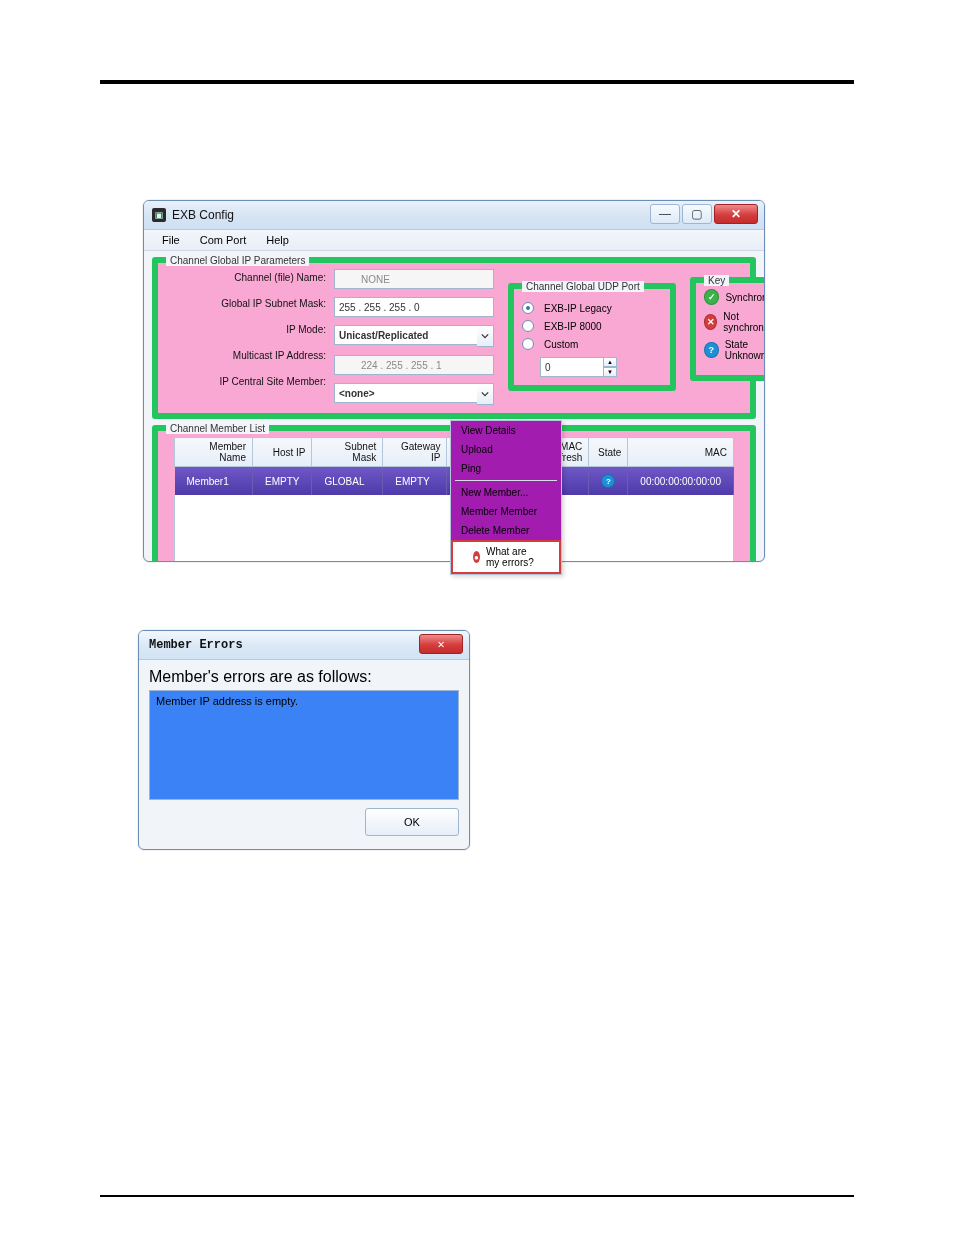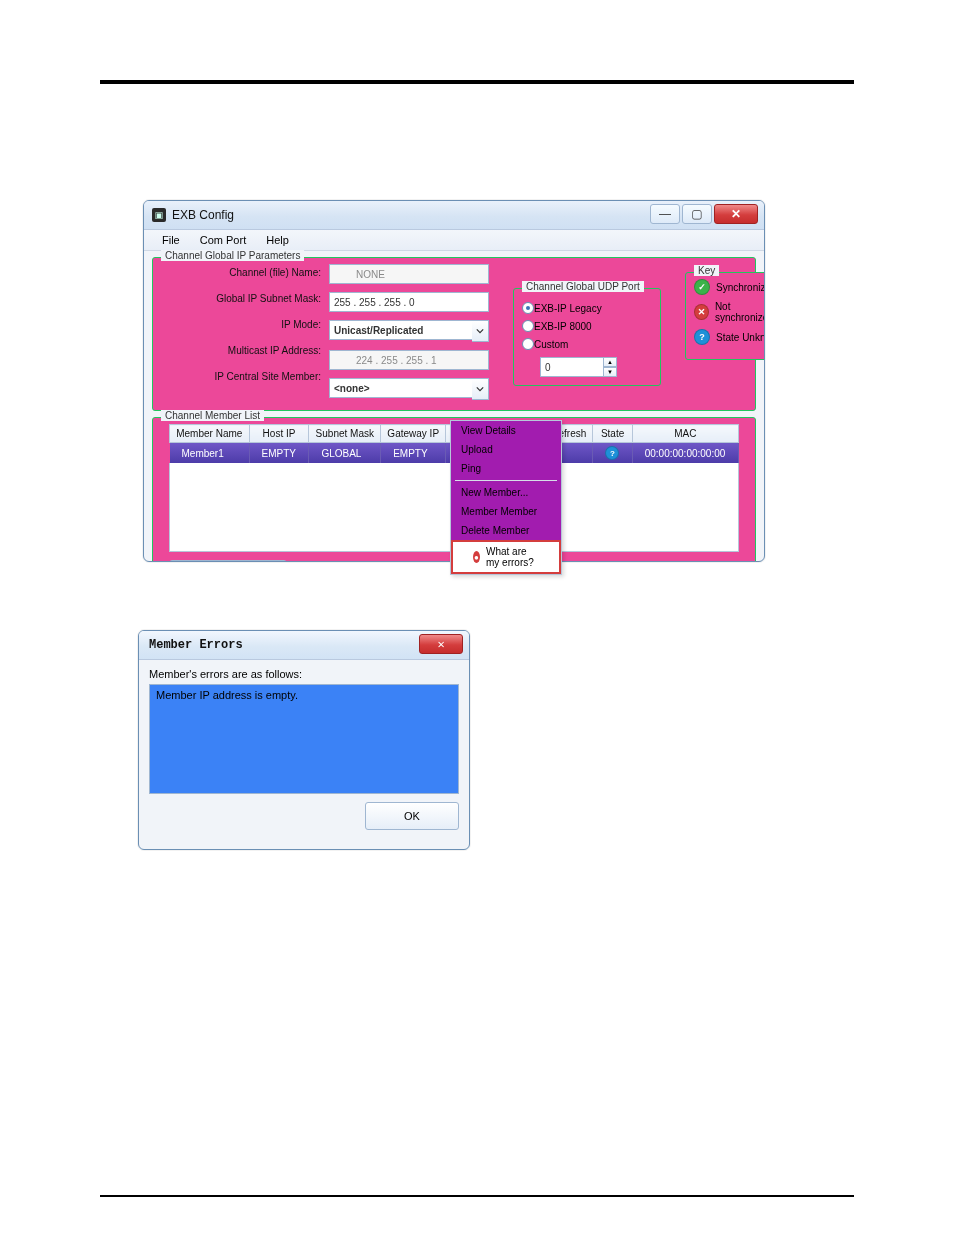--- a/index.html
+++ b/index.html
@@ -63,26 +63,26 @@
   }
   .menubar {
     height: 20px;
     background: linear-gradient(#f3f6fb,#e8eef7);
     border-bottom: 1px solid #cfd8e5;
     display: flex; align-items: center;
     padding-left: 8px;
   }
   .menu-item { padding: 2px 10px; }
   .groupbox {
-    border: 1px solid #22c55e;
+    border: 6px solid #22c55e;
     border-radius: 3px;
     margin: 6px 8px;
     padding: 6px 8px 8px 8px;
     position: relative;
-    background: #ec4899;
+    background: #f9a8d4;
   }
   .groupbox > .legend {
     position: absolute; top: -8px; left: 8px;
     font-size: 10px; background: #f1f4f9; padding: 0 4px; color:#333;
   }
   .form-grid {
     display: grid;
     grid-template-columns: 160px 160px 180px 110px;
     column-gap: 8px;
     align-items: start;
@@ -96,42 +96,42 @@
     color:#333;
   }
   .input.disabled { color:#8a8a8a; background:#f6f6f6;padding-left:26px; }
   .combo { display:flex;text-align:right; }
   .combo .input { flex:1; border-right:none; }
   .combo .caret {
     width: 16px; height:20px; border: 1px solid #9fb6d1; border-left:none;
     display:flex; align-items:center; justify-content:center; background:linear-gradient(#fff,#e6eef8);
   }
   .caret svg { width: 8px; height:8px; }
-  .radio-row { display:flex; align-items:center; gap:0; height:18px; }
+  .radio-row { display:flex; align-items:center; gap:10px; height:18px; }
   .radio-dot {
     width:10px;height:10px;border:1px solid #6b8fb4;border-radius:50%;
     display:inline-flex;align-items:center;justify-content:center;background:#fff;
   }
   .radio-dot.checked::after { content:''; width:4px;height:4px;border-radius:50%;background:#3a74b8; }
   .spin { display:flex; }
   .spin .input { width:54px; border-right:none; }
   .spin .arrows { width:14px; display:flex; flex-direction:column; }
   .spin .arrows div { flex:1; border:1px solid #9fb6d1; background:linear-gradient(#fff,#e6eef8); font-size:6px; display:flex;align-items:center;justify-content:center; }
 
   .key-section .krow { display:flex; align-items:center; gap:6px; margin-bottom:6px; }
   .kicon { width:14px; height:14px; border-radius:50%; display:flex;align-items:center;justify-content:center; color:#fff; font-size:9px; font-weight:bold; border:1px solid rgba(0,0,0,.2); }
   .kicon.green { background:#3bb24a; } .kicon.green::after{content:'✓';}
   .kicon.red { background:#d43d3d; } .kicon.red::after{content:'✕';}
   .kicon.blue { background:#1e90d8; } .kicon.blue::after{content:'?';}
 
   
   .table-wrap { margin: 0 8px 8px 8px; }
   .table { width:100%; border-collapse: collapse; font-size:10px; }
   .table th {
-    text-align:center; font-weight:normal;
+    text-align:right; font-weight:normal;
     background: linear-gradient(#f5f8fc,#e6eef8);
     border: 1px solid #b6c6da; padding: 3px 6px; color:#111;
   }
   .table td { border-right:1px solid #6a5bb4; padding:3px 12px; }
   .table tr.sel { background: linear-gradient(#6f57c7,#4b3aa7); color:#fff; }
   .table-foot { height:88px; background:#fff; border:1px solid #b6c6da; border-top:none; }
   .bottom-row { display:flex; align-items:center; gap:8px; margin:8px; }
   .button {
     height:26px; padding:0 14px; border:1px solid #9fb6d1; border-radius:3px;
     background:linear-gradient(#fff,#e6eef8); display:flex;align-items:center; font-size:11px;
@@ -149,21 +149,21 @@
     display:flex; align-items:center; gap:6px;
     padding:4px 20px; border:2px solid #d43d3d; background:#fff;
   }
   .err-icon { width:12px;height:12px;border-radius:50%;background:#d43d3d;color:#fff;font-size:8px;display:flex;align-items:center;justify-content:center; }
   .err-icon::after{content:'●';}
 
   
   .win-dlg { left: 138px; top: 630px; width: 330px; height: 218px; }
   .win-dlg .titlebar { background: linear-gradient(#f2f7fe,#dae8f6 55%, #d2e3f5); font-family: Liberation Mono, monospace; }
   .dlg-body { padding:8px 10px; }
-  .sub { font-size:11px; margin-bottom:4px; }
+  .sub { font-size:16px; margin-bottom:4px; }
   .listbox {
     width:100%; height:110px; border:1px solid #9fb6d1; background:#3b82f6;
     padding:4px 6px; box-sizing:border-box; font-size:11px;
   }
   .dlg-btn-row { display:flex; justify-content:flex-end; margin-top:8px; }
 </style>
 </head>
 <body>
 
 <div class="page">
@@ -214,21 +214,21 @@
             <div class="caret">
                 <svg viewBox="0 0 10 10">
                   <path d="M1 3 L5 7 L9 3" fill="none" stroke="#333" stroke-width="1.5"></path>
                 </svg>
               </div>
           </div>
         </div>
 
         <div class="col">
           <div style="height:0"></div>
-          <div class="groupbox" style="margin:16px; padding-top:10px;">
+          <div class="groupbox" style="margin:6px; padding-top:10px;">
             <span class="legend">Channel Global UDP Port</span>
             <div class="radio-row">
               <span class="radio-dot checked"></span>
               <span>EXB-IP Legacy</span>
             </div>
             <div class="radio-row">
               <span class="radio-dot"></span>
               <span>EXB-IP 8000</span>
             </div>
             <div class="radio-row">

